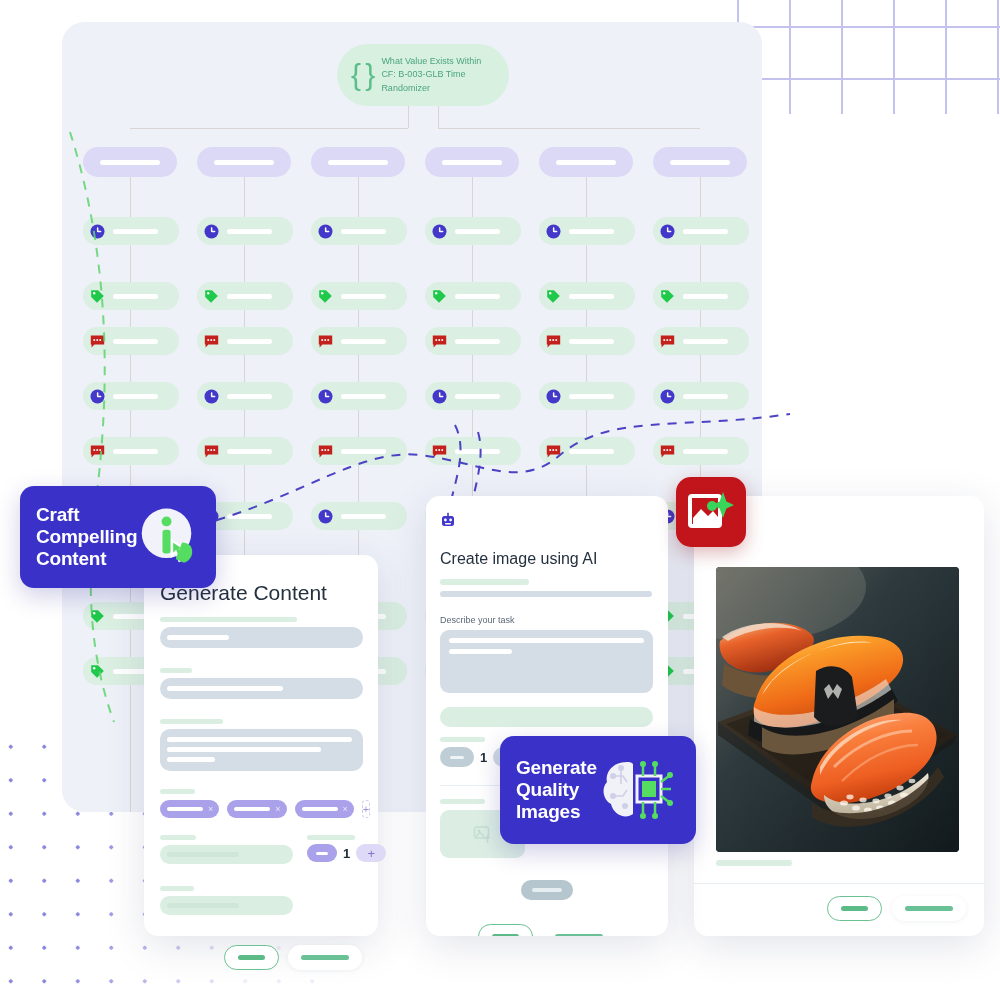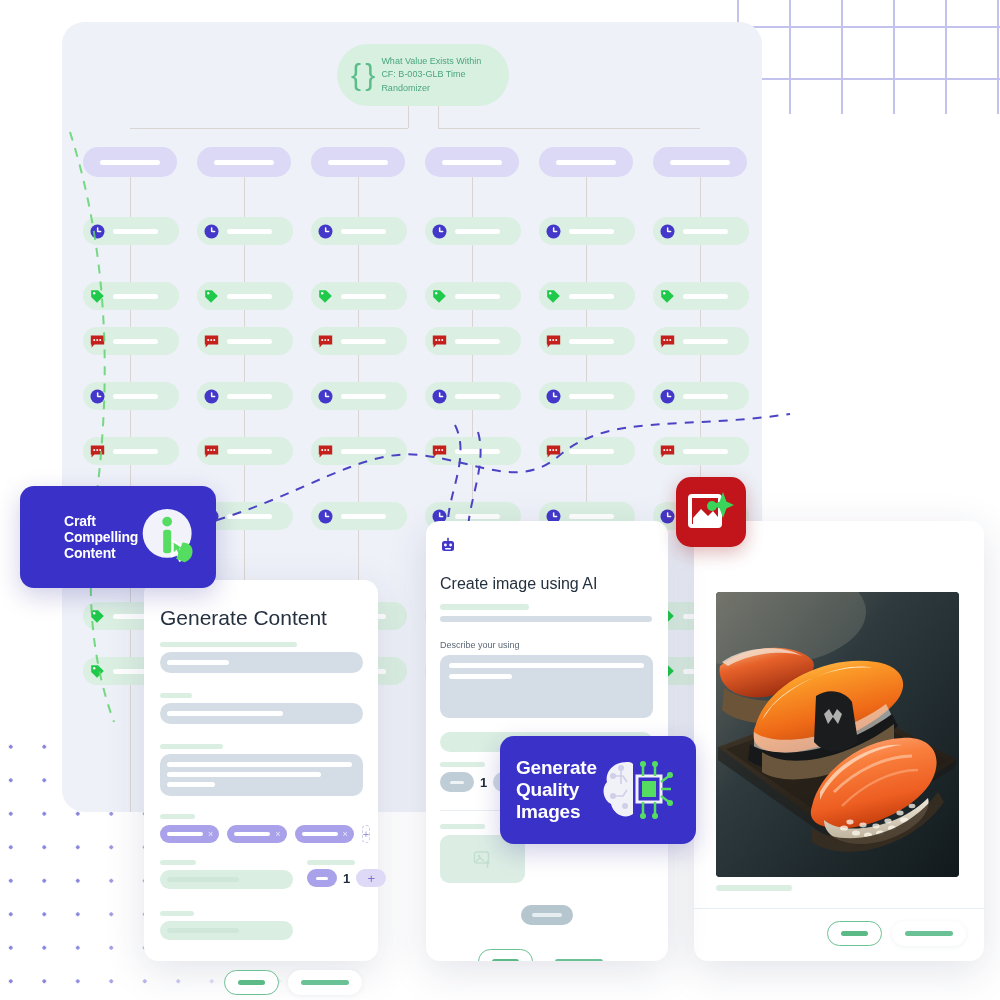--- a/index.html
+++ b/index.html
@@ -125,32 +125,31 @@
   }
   .badge .btxt {
     font-weight: 700; line-height: 1.16; white-space: pre-line;
     letter-spacing: -0.2px;
   }
 
   #badge-automate { left: 666px; top: 153px; width: 294px; height: 137px; padding: 0 18px; gap: 6px; }
   #badge-automate .btxt { font-size: 25px; }
 
   #badge-craft { left: 20px; top: 486px; width: 196px; height: 102px; padding: 0 16px; gap: 2px; }
-  #badge-craft .btxt { font-size: 14px; margin-left: 28px; }
+  #badge-craft .btxt { font-size: 19px; }
 
   #badge-images { left: 500px; top: 736px; width: 196px; height: 108px; padding: 0 16px; gap: 2px; }
   #badge-images .btxt { font-size: 19px; }
 
   
   .card {
     position: absolute;
     background: #fff;
     border-radius: 14px;
     box-shadow: 0 10px 40px rgba(40,50,90,.13);
-    margin-top: 25px;
   }
   #card-generate { left: 144px; top: 555px; width: 234px; height: 381px; z-index: 20; padding: 26px 16px 0; }
   #card-image    { left: 426px; top: 496px; width: 242px; height: 440px; z-index: 30; padding: 16px 14px 0; overflow: hidden; }
   #card-right    { left: 694px; top: 496px; width: 290px; height: 440px; z-index: 25; overflow: hidden; }
 
   .card-title { font-size: 21px; color: #25313f; font-weight: 400; }
   #card-image .card-title { font-size: 16px; }
 
   .sk { background: #d4dde5; border-radius: 5px; }
   .sk-green { background: #daeee2; border-radius: 5px; }
@@ -830,21 +829,21 @@
       <circle cx="5.4" cy="8" r="1.4" fill="#ffffff"></circle>
       <circle cx="10.6" cy="8" r="1.4" fill="#ffffff"></circle>
       <rect x="5" y="11" width="6" height="1.4" rx="0.7" fill="#ffffff"></rect>
     </svg>
 
     <div class="card-title" style="margin-top:18px;">Create image using AI</div>
 
     <div class="sk-green" style="width:89px;height:6px;margin-top:11px;"></div>
     <div class="sk" style="width:212px;height:6px;margin-top:6px;"></div>
 
-    <div class="label-sm" style="margin-top:18px;">Describe your using</div>
+    <div class="label-sm" style="margin-top:18px;">Describe your task</div>
     <div class="sk" style="width:213px;height:63px;margin-top:5px;border-radius:9px;padding:8px 0 0 9px;">
       <div class="sk-w" style="width:195px;height:5px;"></div>
       <div class="sk-w" style="width:63px;height:5px;margin-top:6px;"></div>
     </div>
 
     <div class="sk-green" style="width:213px;height:20px;margin-top:14px;border-radius:10px;"></div>
 
     <div class="sk-green" style="width:45px;height:5px;margin-top:10px;"></div>
     <div class="stepper" style="margin-top:5px;">
       <span class="step-btn-grey">

